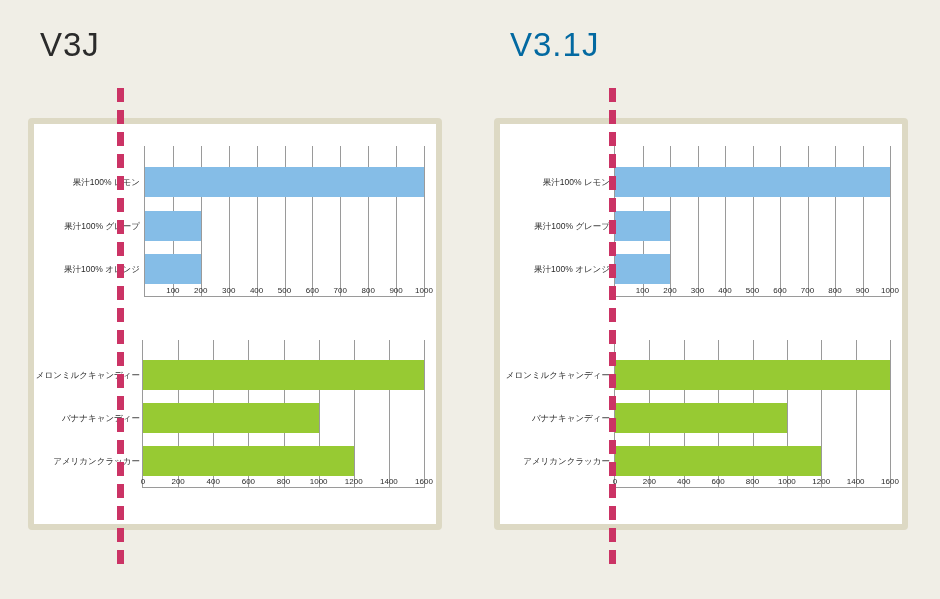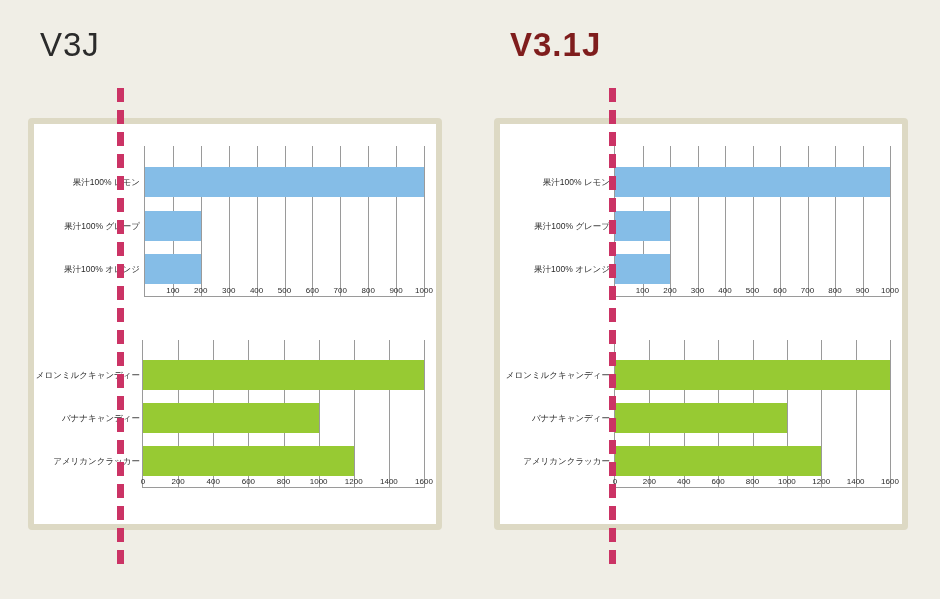--- a/index.html
+++ b/index.html
@@ -255,21 +255,21 @@
             <div class="tick-label" style="left: 100%;">1600</div>
             <div class="bar bar-green" style="left: 0px; width: 100%; top: 20.3333px; background: rgb(151, 202, 51);"></div>
             <div class="bar bar-green" style="left: 0px; width: 62.5%; top: 63px; background: rgb(151, 202, 51);"></div>
             <div class="bar bar-green" style="left: 0px; width: 75%; top: 105.667px; background: rgb(151, 202, 51);"></div>
           </div>
       </div>
     </div>
   </div>
 
   <div class="panel panel-right">
-    <div class="panel-title" style="color: #7f1d1d; font-weight: bold;">V3.1J</div>
+    <div class="panel-title" style="color: #0369a1;">V3.1J</div>
 
     <div class="guide" style="background-image: linear-gradient(rgb(203, 51, 101) 0px, rgb(203, 51, 101) 14px, rgba(0, 0, 0, 0) 14px, rgba(0, 0, 0, 0) 22px);"></div>
 
     <div class="card" style="border-color: rgb(221, 217, 196); background: rgb(255, 255, 255);">
       <div class="chart chart-blue">
         <div class="cat-label-wrap">
             <div class="cat-label" style="top: 31.8333px;">果汁100% レモン</div>
             <div class="cat-label" style="top: 75.5px;">果汁100% グレープ</div>
             <div class="cat-label" style="top: 119.167px;">果汁100% オレンジ</div>
           </div>

